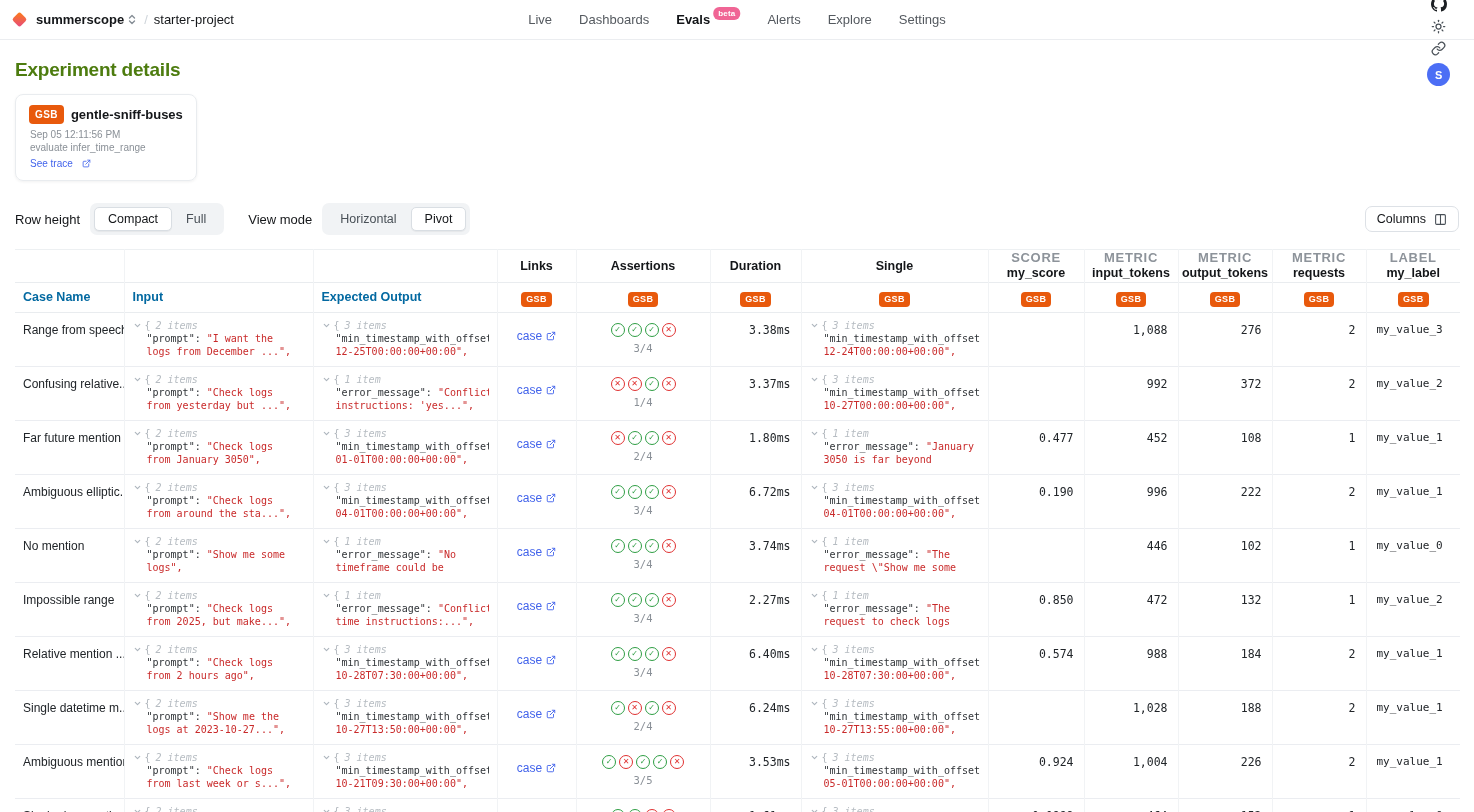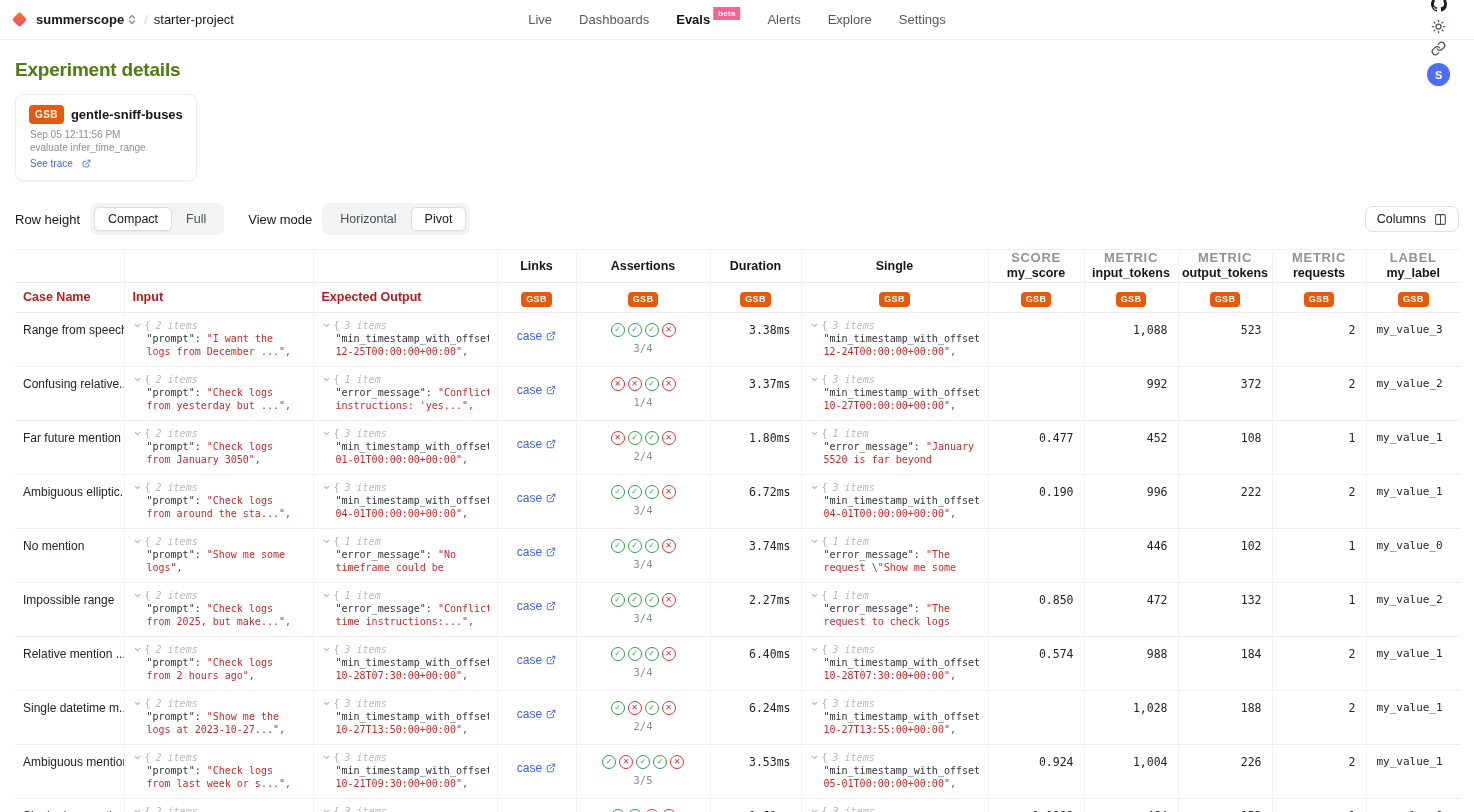--- a/index.html
+++ b/index.html
@@ -15,21 +15,21 @@
   
   .topnav{height:40px;display:flex;align-items:center;padding:0 14px;border-bottom:1px solid #ebedf0;position:relative;background:#fff;}
   .nav-left{display:flex;align-items:center;gap:6px;}
   .logo{width:11px;height:11px;border-radius:2.5px;transform:rotate(45deg);background:linear-gradient(135deg,#fd7e14,#e64980);display:inline-block;margin-right:3px;}
   .brand{display:flex;align-items:center;gap:4px;background:none;border:none;font-size:13px;font-weight:700;color:#141619;padding:2px 2px;}
   .sep{color:#ced4da;font-size:13px;}
   .project{font-size:13px;color:#141619;}
   .nav-center{position:absolute;left:50%;transform:translateX(-50%);display:flex;gap:27px;align-items:center;height:100%;}
   .nav-item{font-size:13px;color:#54595f;display:flex;align-items:flex-start;gap:3px;height:100%;align-items:center;position:relative;}
   .nav-item.active span:first-child{color:#121417;font-weight:700;}
-  .beta{background:var(--beta);color:#fff;font-size:8px;font-weight:700;padding:2px 5px;border-radius:0;position:relative;top:-6px;letter-spacing:.2px;}
+  .beta{background:var(--beta);color:#fff;font-size:8px;font-weight:700;padding:2px 5px;border-radius:6px;position:relative;top:-6px;letter-spacing:.2px;}
   .nav-right{margin-left:auto;display:flex;align-items:center;gap:7px;flex-direction:column;}
   .docs{display:inline-flex;align-items:center;gap:4px;font-size:12.5px;color:#343a40;}
   .icon-btn{background:none;border:none;padding:0;display:flex;align-items:center;}
   .avatar{width:23px;height:23px;border-radius:50%;background:var(--avatar);color:#fff;font-size:11px;font-weight:700;display:flex;align-items:center;justify-content:center;}
 
   
   main{padding:0 15px;}
   h1{font-size:19px;font-weight:700;color:#4d7c0f;margin-top:19px;letter-spacing:-.2px;}
   .exp-card{display:inline-block;border:1px solid #e9ecef;border-radius:8px;padding:10px 13px 9px;margin-top:13px;box-shadow:0 1px 3px rgba(0,0,0,.06);min-width:150px;}
   .card-row{display:flex;align-items:center;gap:7px;margin-bottom:5px;}
@@ -49,21 +49,21 @@
   .columns-btn{margin-left:auto;display:inline-flex;align-items:center;gap:8px;font-size:12.5px;color:#141619;background:#fff;border:1px solid #dde1e6;border-radius:7px;padding:5px 11px;}
 
   
   table{width:100%;border-collapse:collapse;table-layout:fixed;margin-top:14px;border-top:1px solid #edf0f2;}
   th,td{border-right:1px solid #f1f3f5;}
   th:last-child,td:last-child{border-right:none;}
   thead tr{border-bottom:1px solid #e9ecef;}
   tbody tr{border-bottom:1px solid #ebedf1;}
   .hrow1 th{height:30px;vertical-align:middle;font-size:12.5px;font-weight:700;color:#141619;text-align:center;}
   .hrow2 th{height:30px;vertical-align:middle;text-align:center;}
-  th.al{text-align:left;padding-left:8px;font-size:12.5px;font-weight:700;color:#b91c1c;}
+  th.al{text-align:left;padding-left:8px;font-size:12.5px;font-weight:700;color:#0369a1;}
   .grp{font-size:13px;color:#8d939a;letter-spacing:.7px;font-weight:700;line-height:1.25;}
   .cn{font-size:12.5px;font-weight:700;color:#141619;line-height:1.25;}
   tbody td{height:51px;vertical-align:top;padding:7px 8px;overflow:hidden;}
   .case-cell{font-size:12px;color:#212529;white-space:nowrap;padding-top:10px;}
   .jc-head{display:flex;align-items:center;gap:3px;}
   .jbrace{color:#b0b6bc;font-size:10px;font-family:"DejaVu Sans Mono","Liberation Mono",monospace;}
   .jitems{color:#b6bcc2;font-size:10px;font-style:italic;font-family:"DejaVu Sans Mono","Liberation Mono",monospace;margin-left:2px;}
   .jsnip{margin-left:14px;margin-top:1px;font-family:"DejaVu Sans Mono","Liberation Mono",monospace;font-size:10px;line-height:1.35;white-space:nowrap;overflow:hidden;}
   .jkey{color:#2f3337;}
   .jval{color:var(--jval);}
@@ -311,21 +311,21 @@
                   <polyline points="6 9 12 15 18 9"></polyline>
                 </svg>
                 <span class="jbrace">{</span>
                 <span class="jitems">3 items</span>
               </div>
               <div class="jsnip"><span class="jkey">"min_timestamp_with_offset"</span><br><span class="jval">12-24T00:00:00+00:00",</span></div>
             </div>
           </td>
           <td class="num"></td>
           <td class="num">1,088</td>
-          <td class="num">523</td>
+          <td class="num">276</td>
           <td class="num">2</td>
           <td class="label-cell">my_value_3</td>
         </tr>
         <tr>
           <td class="case-cell">Confusing relative...</td>
           <td>
             <div class="jc">
               <div class="jc-head">
                 <svg width="9" height="9" viewBox="0 0 24 24" fill="none" stroke="#adb5bd" stroke-width="3" stroke-linecap="round" stroke-linejoin="round">
                   <polyline points="6 9 12 15 18 9"></polyline>
@@ -430,21 +430,21 @@
           <td class="num">1.80ms</td>
           <td>
             <div class="jc">
               <div class="jc-head">
                 <svg width="9" height="9" viewBox="0 0 24 24" fill="none" stroke="#adb5bd" stroke-width="3" stroke-linecap="round" stroke-linejoin="round">
                   <polyline points="6 9 12 15 18 9"></polyline>
                 </svg>
                 <span class="jbrace">{</span>
                 <span class="jitems">1 item</span>
               </div>
-              <div class="jsnip"><span class="jkey">"error_message"</span><span class="jkey">:</span> <span class="jval">"January</span><br><span class="jval">5520 is far beyond</span></div>
+              <div class="jsnip"><span class="jkey">"error_message"</span><span class="jkey">:</span> <span class="jval">"January</span><br><span class="jval">3050 is far beyond</span></div>
             </div>
           </td>
           <td class="num">0.477</td>
           <td class="num">452</td>
           <td class="num">108</td>
           <td class="num">1</td>
           <td class="label-cell">my_value_1</td>
         </tr>
         <tr>
           <td class="case-cell">Ambiguous elliptic...</td>

